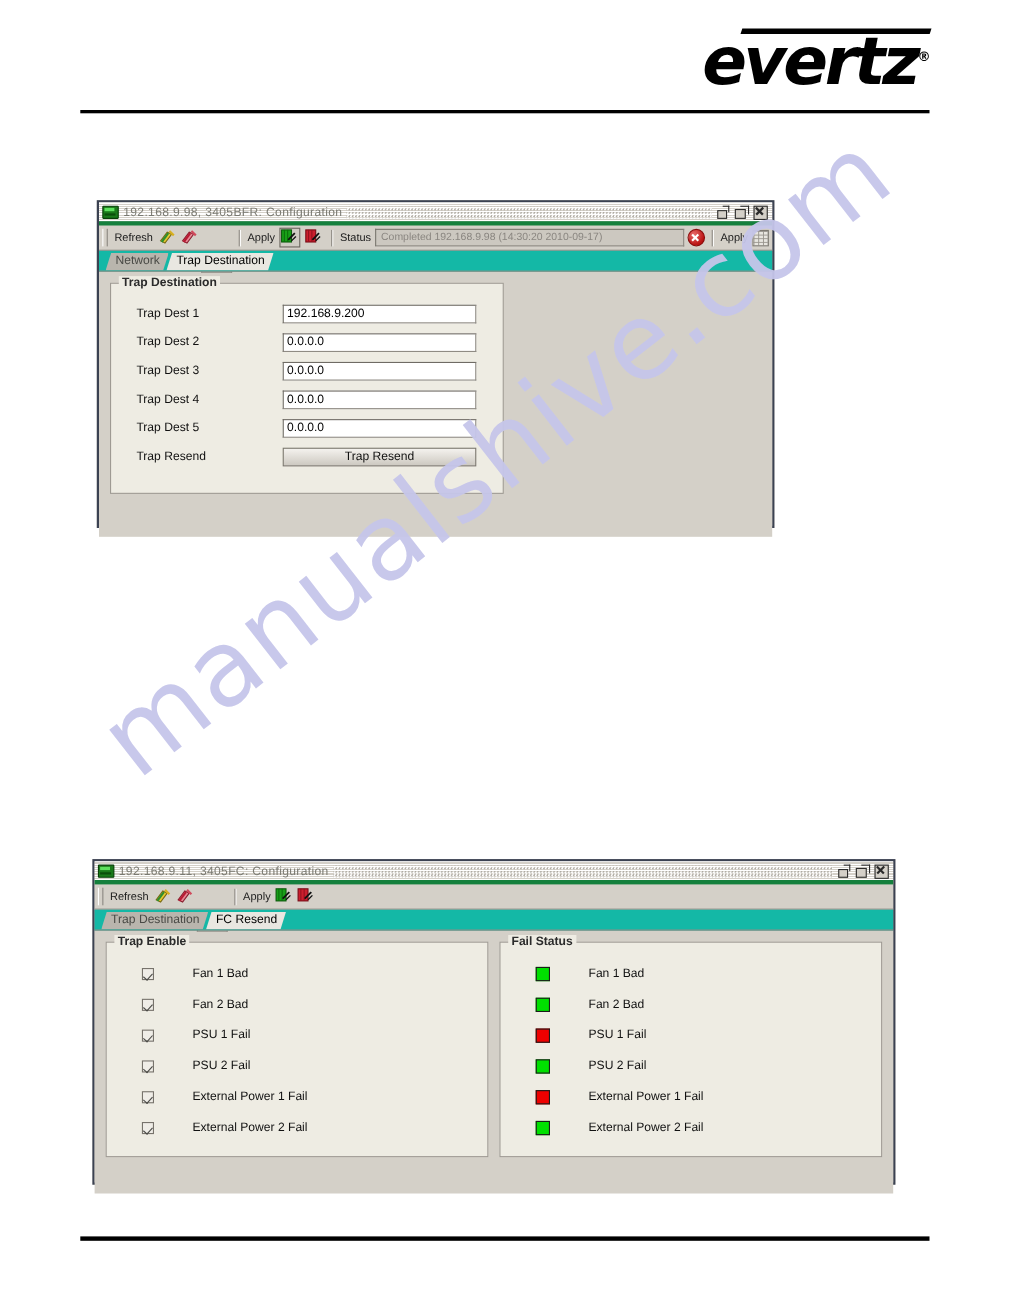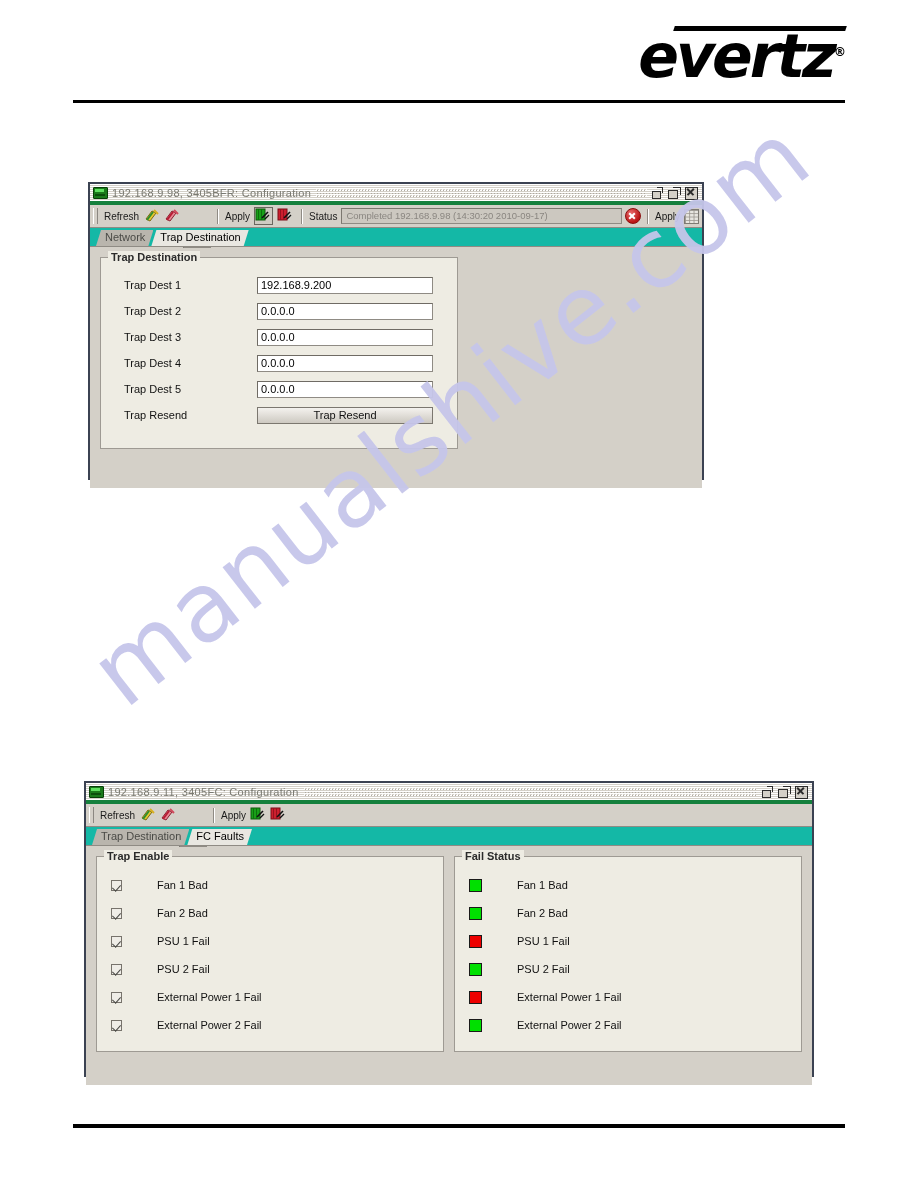--- a/index.html
+++ b/index.html
@@ -232,21 +232,21 @@
     width:176px;height:17px;box-sizing:border-box;
     background:linear-gradient(#f4f2ee,#cdc9c1);
     border:1px solid #7b776f;
     font-size:11px;color:#111;line-height:15px;text-align:center;
     font-family:"Liberation Sans",sans-serif;
   }
 
   
   .two-col{display:flex;gap:10px;}
   .two-col > .groupbox{flex:1;padding:14px 0 12px 0;}
-  .chk-row{display:flex;align-items:center;height:28px;padding-left:14px;}
+  .chk-row{display:flex;align-items:center;height:28px;padding-left:32px;}
   .chkbox{
     width:11px;height:11px;box-sizing:border-box;
     background:#efedE7;border:1px solid #77736c;
     position:relative;flex:none;
   }
   .chkbox.checked:after{
     content:"";position:absolute;left:1.5px;top:2px;
     width:4px;height:7px;border:solid #4a4a46;border-width:0 1.6px 1.6px 0;
     transform:rotate(42deg);
   }
@@ -412,21 +412,21 @@
           <rect x="6" y="1" width="1" height="11" fill="#96121e"></rect>
           <path d="M7 10 L13 4" stroke="#111" stroke-width="1.6"></path>
           <path d="M10 11 L14 7" stroke="#111" stroke-width="1.2"></path>
         </svg>
     </div>
     <div class="tb-sep" style="visibility:hidden;"></div>
   </div>
 
   <div class="tabstrip">
     <div class="tab inactive">Trap Destination</div>
-    <div class="tab active">FC Faults</div>
+    <div class="tab active">FC Resend</div>
     <div class="tab-tail"></div>
   </div>
 
   <div class="content" style="height:239px;">
     <div class="two-col">
 
       <div class="groupbox">
         <div class="gb-title">Trap Enable</div>
         <div class="chk-row">
           <div class="chkbox checked"></div>

